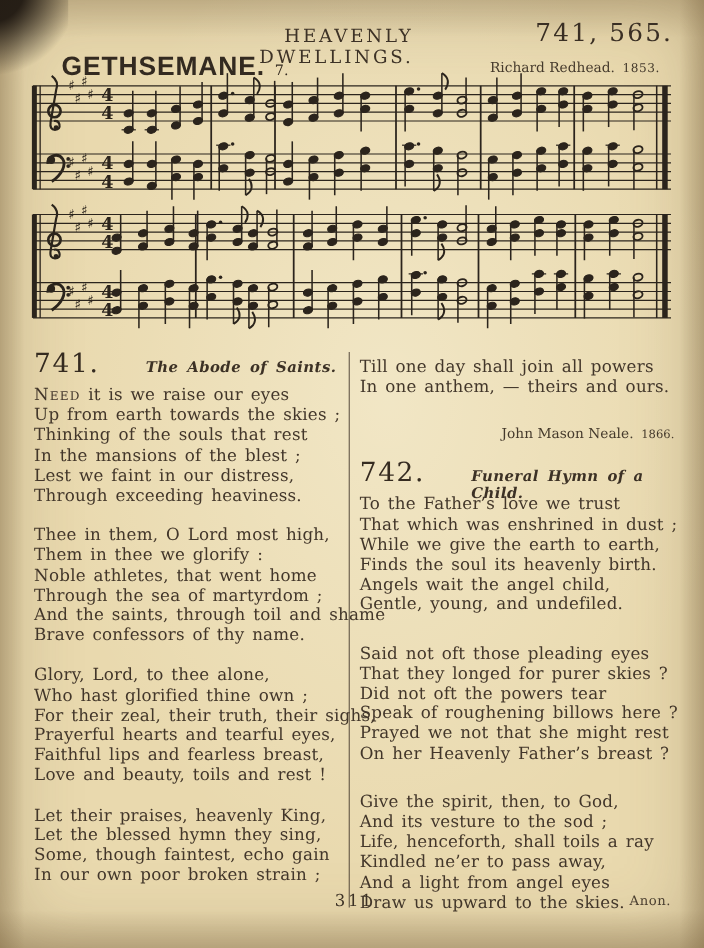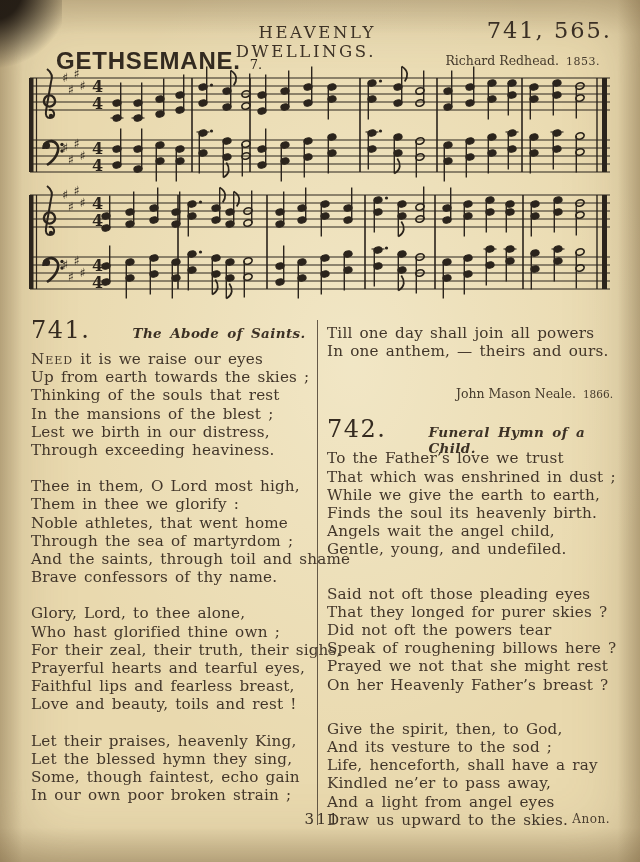--- a/index.html
+++ b/index.html
@@ -450,21 +450,21 @@
     <div class="hymn-head">
       <span class="hymn-number">741.</span>
       <span class="hymn-title">The Abode of Saints.</span>
     </div>
     <div id="stanzas-741">
         <div class="stanza">
           <p><span class="sc">Need</span> it is we raise our eyes</p>
           <p>Up from earth towards the skies ;</p>
           <p>Thinking of the souls that rest</p>
           <p>In the mansions of the blest ;</p>
-          <p>Lest we birth in our distress,</p>
+          <p>Lest we faint in our distress,</p>
           <p>Through exceeding heaviness.</p>
         </div>
         <div class="stanza">
           <p>Thee in them, O Lord most high,</p>
           <p>Them in thee we glorify :</p>
           <p>Noble athletes, that went home</p>
           <p>Through the sea of martyrdom ;</p>
           <p>And the saints, through toil and shame</p>
           <p>Brave confessors of thy name.</p>
         </div>
@@ -512,21 +512,21 @@
           <p>Said not oft those pleading eyes</p>
           <p>That they longed for purer skies ?</p>
           <p>Did not oft the powers tear</p>
           <p>Speak of roughening billows here ?</p>
           <p>Prayed we not that she might rest</p>
           <p>On her Heavenly Father’s breast ?</p>
         </div>
         <div class="stanza">
           <p>Give the spirit, then, to God,</p>
           <p>And its vesture to the sod ;</p>
-          <p>Life, henceforth, shall have a ray</p>
+          <p>Life, henceforth, shall toils a ray</p>
           <p>Kindled ne’er to pass away,</p>
           <p>And a light from angel eyes</p>
           <p>Draw us upward to the skies.</p>
         </div>
       </div>
   </div>
 
   <div class="page-number">311</div>
   <div class="footer-author">Anon.</div>
 </div>

